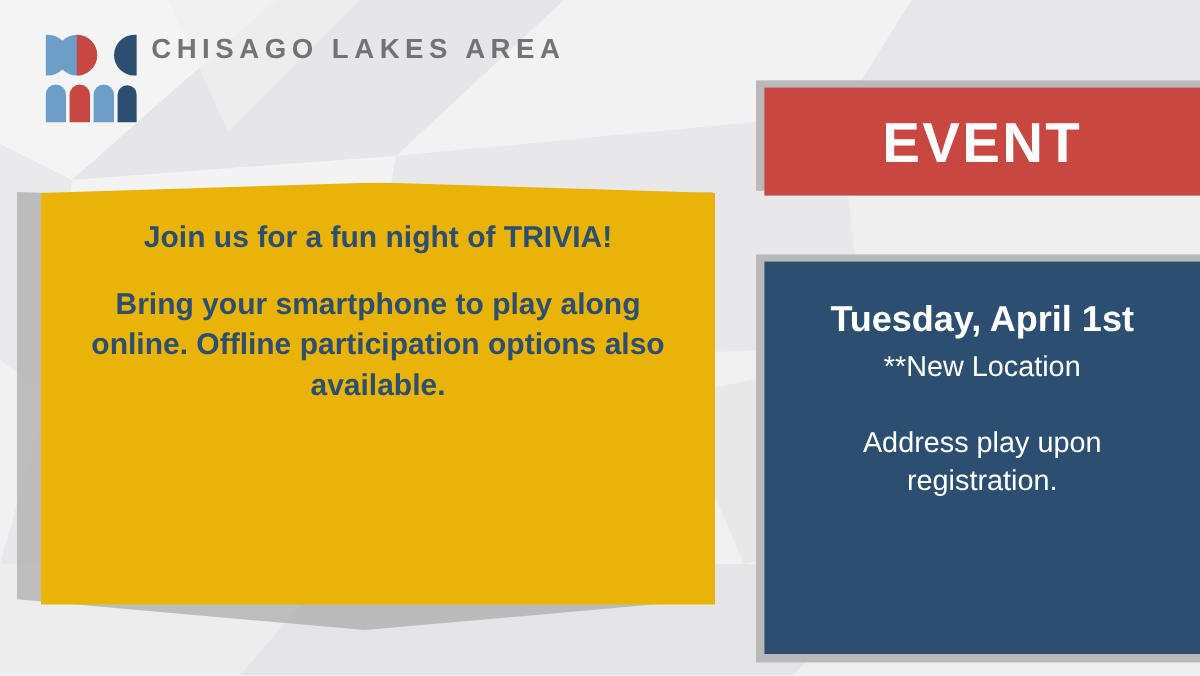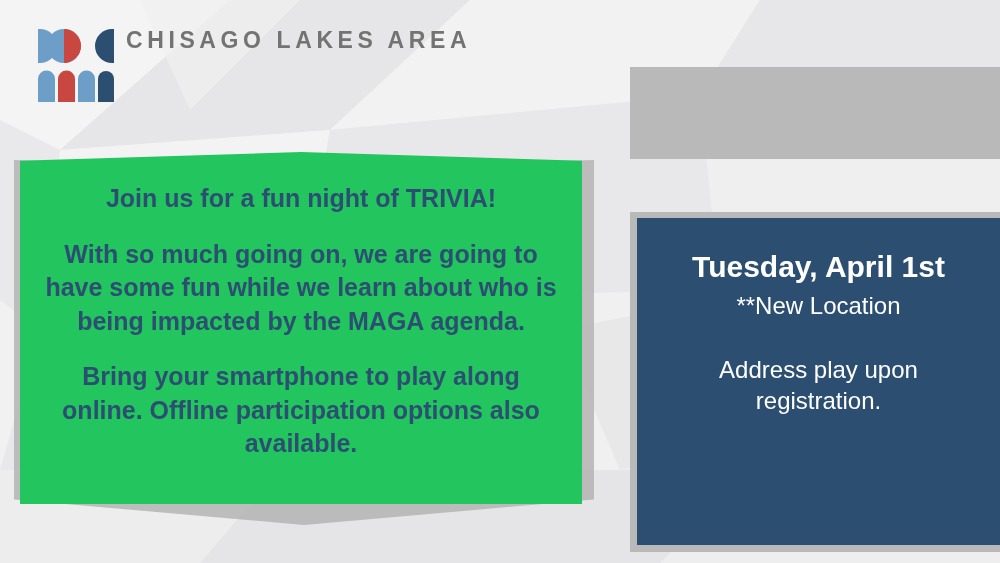--- a/index.html
+++ b/index.html
@@ -73,25 +73,25 @@
     top: 160px;
     width: 580px;
     height: 365px;
     background: #b4b4b4;
     opacity: .85;
     clip-path: polygon(0% 0%, 50% 2.4%, 100% 0%, 100% 93%, 50% 100%, 0% 93%);
     z-index: 2;
   }
   .card {
     position: absolute;
-    left: 20px;
+    left: 34px;
     top: 152px;
     width: 562px;
     height: 352px;
-    background: #22c55e;
+    background: #eab308;
     clip-path: polygon(0% 2.5%, 50% 0%, 100% 2.5%, 100% 100%, 0% 100%);
     z-index: 3;
     box-sizing: border-box;
     padding: 30px 22px 0 22px;
   }
   .card p {
     margin: 0 0 22px 0;
     text-align: center;
     color: #2c4f71;
     font-weight: bold;
@@ -222,25 +222,27 @@
     </svg>
 
     <div class="logo-words">
       <div class="logo-line1">CHISAGO LAKES AREA</div>
     </div>
   </div>
 
   <div class="card-shadow"></div>
   <div class="card">
     <p>Join us for a fun night of TRIVIA!</p>
-    <p>With so much going on, we are going to have some fun while we learn about who is being impacted by the MAGA agenda.</p>
     <p>Bring your smartphone to play along online. Offline participation options also available.</p>
   </div>
 
   <div class="event-shadow"></div>
+  <div class="event-banner">
+    <span class="label">EVENT</span>
+  </div>
 
   <div class="details-shadow"></div>
   <div class="details-panel">
     <p class="detail-date">Tuesday, April 1st</p>
     <p class="detail-newloc">**New Location</p>
     <p class="detail-address">Address play upon registration.</p>
   </div>
 
 </div>
 

